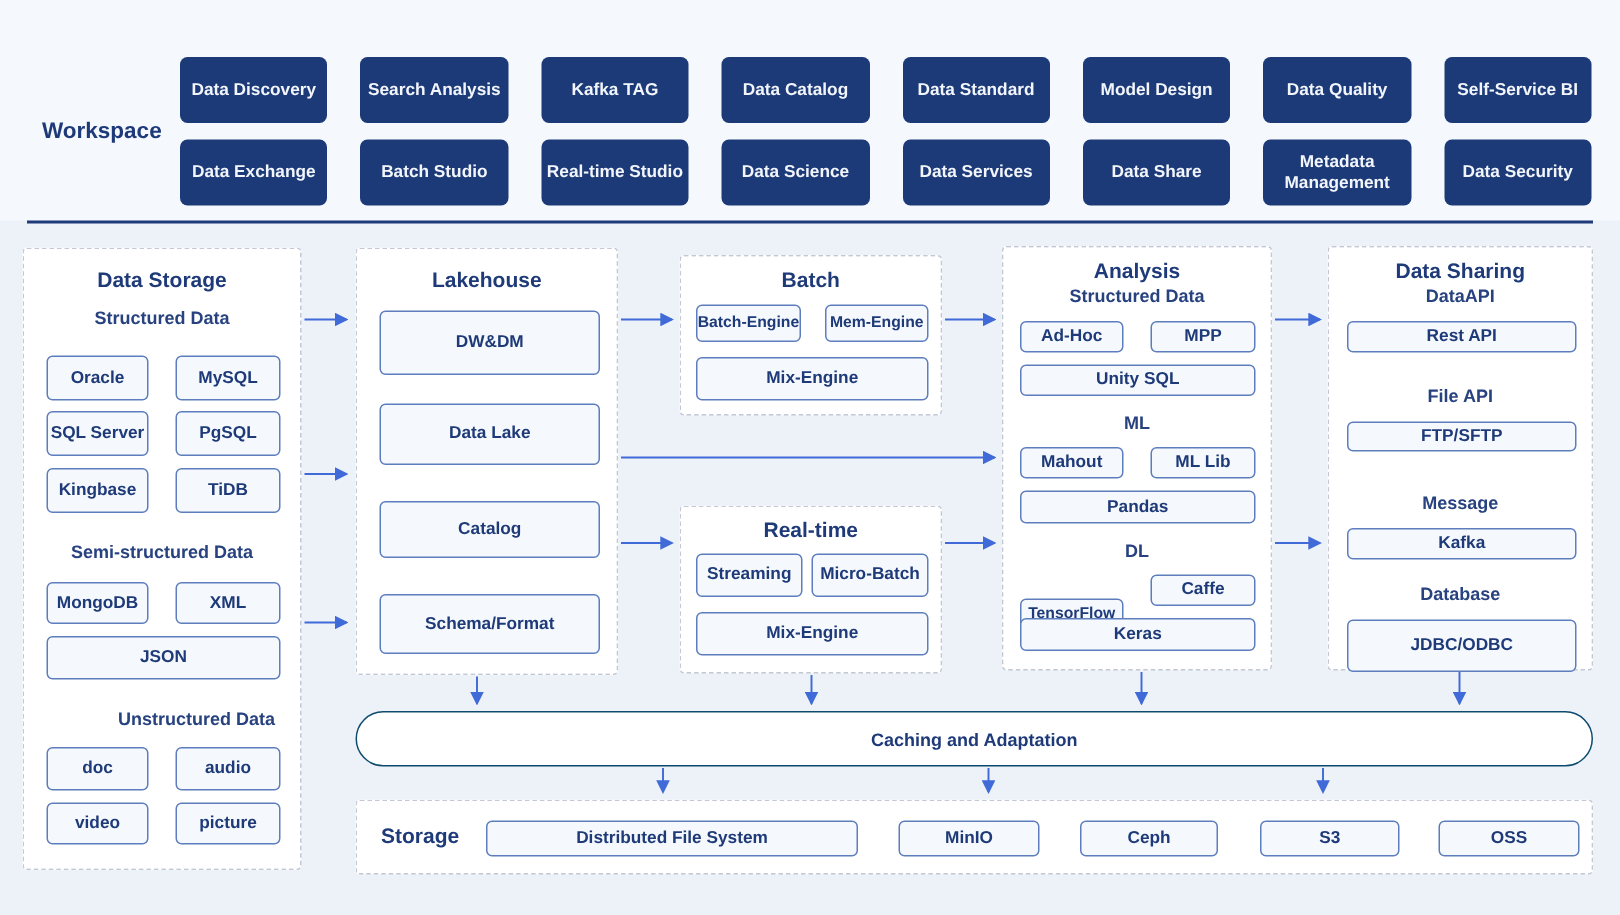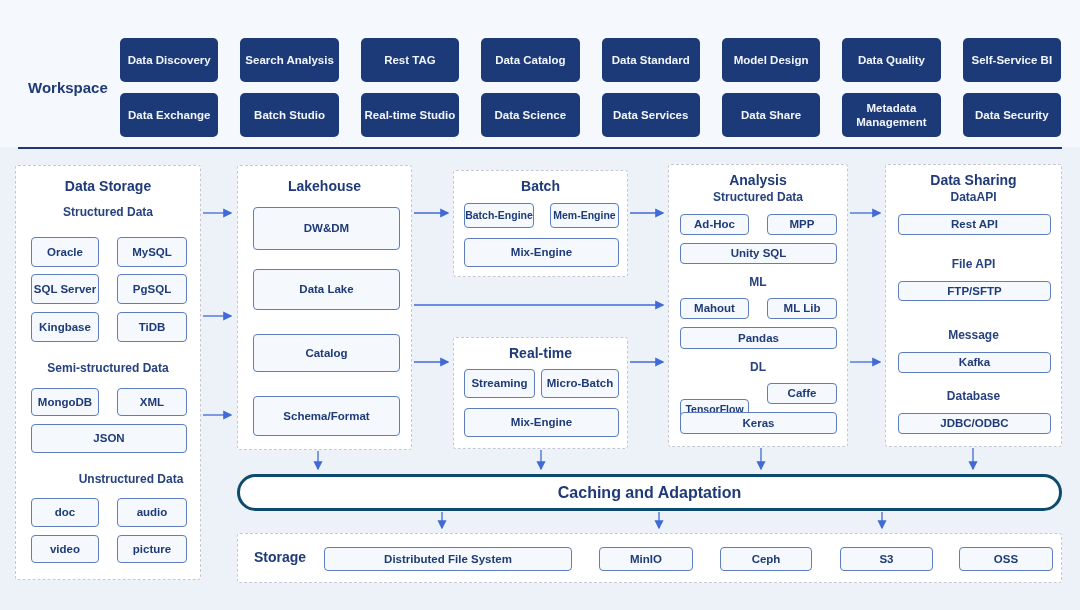--- a/index.html
+++ b/index.html
@@ -14,37 +14,37 @@
           align-items:center;justify-content:center;text-align:center;font-size:11.5px;
           font-weight:600;line-height:1.25;padding:2px 2px;box-sizing:border-box;}
   .panel{position:absolute;background:#ffffff;border:1px dashed #c3c8d4;border-radius:3px;box-sizing:border-box;}
   .ptitle{position:absolute;left:0;width:100%;text-align:center;font-size:14px;font-weight:700;color:#1e3a78;}
   .psub{position:absolute;left:0;width:100%;text-align:center;font-size:12px;font-weight:600;color:#27427f;}
   .node{position:absolute;border:1px solid #5d7dbd;background:#f5f9fd;border-radius:4px;color:#1e3a78;
         font-weight:600;font-size:11.5px;display:flex;align-items:center;justify-content:center;
         box-sizing:border-box;text-align:center;line-height:1.1;}
   .node.sm{font-size:10.5px;}
   .pill{position:absolute;left:237px;top:474px;width:825px;height:37px;background:#ffffff;
-        border:3px solid #0c4a6e;border-radius:19px;display:flex;align-items:center;justify-content:center;
-        font-size:16px;font-weight:700;color:#1e3a78;box-sizing:border-box;text-align:right;}
+        border:1px solid #0c4a6e;border-radius:19px;display:flex;align-items:center;justify-content:center;
+        font-size:12px;font-weight:700;color:#1e3a78;box-sizing:border-box;text-align:right;}
   .storage-label{position:absolute;left:16px;top:15px;width:72px;font-size:14px;font-weight:700;color:#1e3a78;}
   .arrows{position:absolute;left:0;top:0;width:1080px;height:610px;pointer-events:none;}
 </style>
 </head>
 <body>
 
 <div class="canvas">
   <div class="topband"></div>
   <div class="divider"></div>
 
   <div class="ws-label">Workspace</div>
   <div class="ws-grid">
     <div class="ws-btn">Data Discovery</div>
     <div class="ws-btn">Search Analysis</div>
-    <div class="ws-btn">Rest TAG</div>
+    <div class="ws-btn">Kafka TAG</div>
     <div class="ws-btn">Data Catalog</div>
     <div class="ws-btn">Data Standard</div>
     <div class="ws-btn">Model Design</div>
     <div class="ws-btn">Data Quality</div>
     <div class="ws-btn">Self-Service BI</div>
     <div class="ws-btn">Data Exchange</div>
     <div class="ws-btn">Batch Studio</div>
     <div class="ws-btn">Real-time Studio</div>
     <div class="ws-btn">Data Science</div>
     <div class="ws-btn">Data Services</div>
@@ -113,21 +113,21 @@
 
   <div class="panel" style="left:885px;top:164px;width:177px;height:283px;">
     <div class="ptitle" style="top:7px;">Data Sharing</div>
     <div class="psub" style="top:25px;">DataAPI</div>
     <div class="node" style="left:12px;top:49px;width:153px;height:21px;">Rest API</div>
     <div class="psub" style="top:92px;">File API</div>
     <div class="node" style="left:12px;top:116px;width:153px;height:20px;">FTP/SFTP</div>
     <div class="psub" style="top:163px;">Message</div>
     <div class="node" style="left:12px;top:187px;width:153px;height:21px;">Kafka</div>
     <div class="psub" style="top:224px;">Database</div>
-    <div class="node" style="left:12px;top:248px;width:153px;height:21px;">JDBC/ODBC</div>
+    <div class="node" style="left:12px;top:248px;width:153px;height:35px;">JDBC/ODBC</div>
   </div>
 
   <div class="pill">Caching and Adaptation</div>
 
   <div class="panel" style="left:237px;top:533px;width:825px;height:50px;">
     <div class="storage-label">Storage</div>
     <div class="node" style="left:86px;top:13px;width:248px;height:24px;text-align:center;">Distributed File System</div>
     <div class="node" style="left:361px;top:13px;width:94px;height:24px;">MinIO</div>
     <div class="node" style="left:482px;top:13px;width:92px;height:24px;">Ceph</div>
     <div class="node" style="left:602px;top:13px;width:93px;height:24px;">S3</div>

